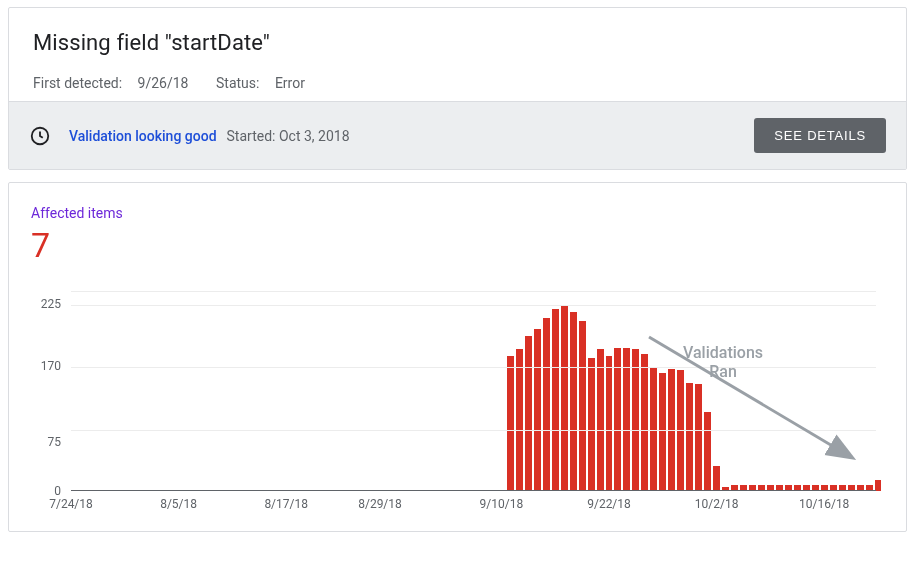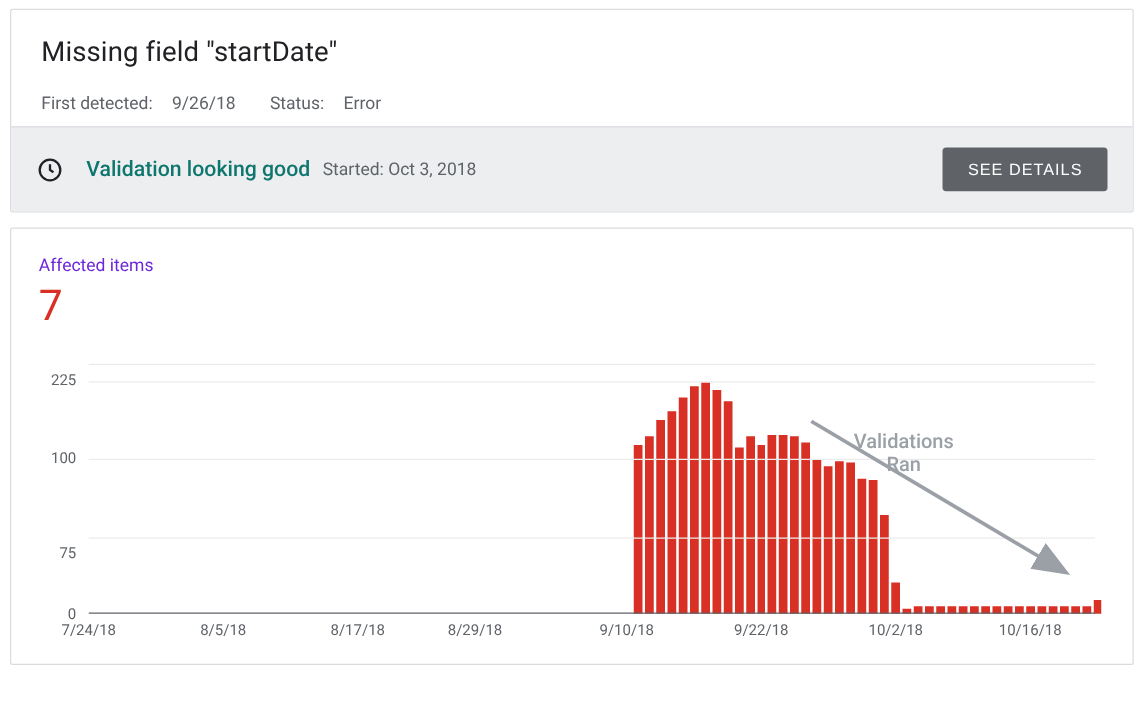--- a/index.html
+++ b/index.html
@@ -49,22 +49,22 @@
     align-items: center;
     padding: 16px 20px;
     background: #eceef0;
     border-top: 1px solid #dadce0;
   }
   .status-bar .icon {
     margin-right: 18px;
     display: inline-flex;
   }
   .status-bar .msg {
-    font-size: 17px;
-    color: #0f766e;
+    font-size: 14px;
+    color: #1d4ed8;
     font-weight: 500;
   }
   .status-bar .started {
     font-size: 14px;
     color: #5f6368;
     font-weight: 400;
     margin-left: 10px;
   }
   .spacer { flex: 1; }
   .btn {
@@ -196,21 +196,21 @@
 </div>
 
 <div class="card chart-card">
   <div class="affected-label">Affected items</div>
   <div class="affected-count">7</div>
 
   <div class="chart-area">
     <div class="yaxis" id="yaxis">
         <div class="ylabel" style="top: 200px;">0</div>
         <div class="ylabel" style="top: 151px;">75</div>
-        <div class="ylabel" style="top: 75px;">100</div>
+        <div class="ylabel" style="top: 75px;">170</div>
         <div class="ylabel" style="top: 12.5px;">225</div>
       </div>
     <div class="plot" id="plot">
       <div class="bars" id="bars">
           <div class="bar" style="left: 435.883px; width: 6.96667px; height: 135px;"></div>
           <div class="bar" style="left: 444.85px; width: 6.96667px; height: 141.667px;"></div>
           <div class="bar" style="left: 453.817px; width: 6.96667px; height: 155px;"></div>
           <div class="bar" style="left: 462.783px; width: 6.96667px; height: 162.5px;"></div>
           <div class="bar" style="left: 471.75px; width: 6.96667px; height: 173.333px;"></div>
           <div class="bar" style="left: 480.717px; width: 6.96667px; height: 181.667px;"></div>

